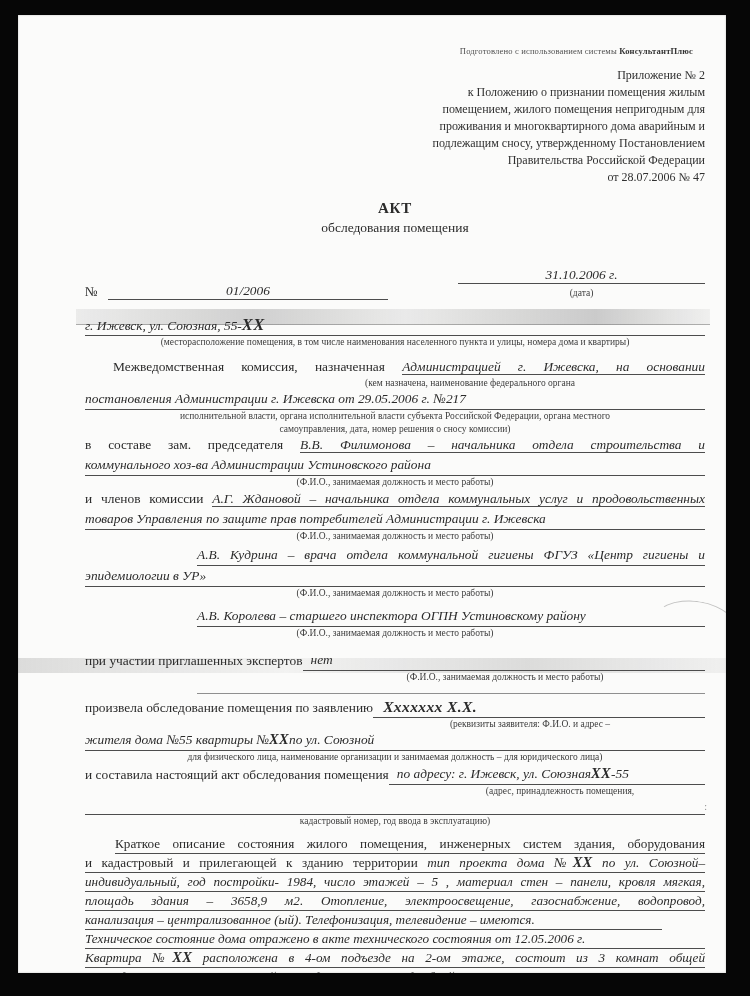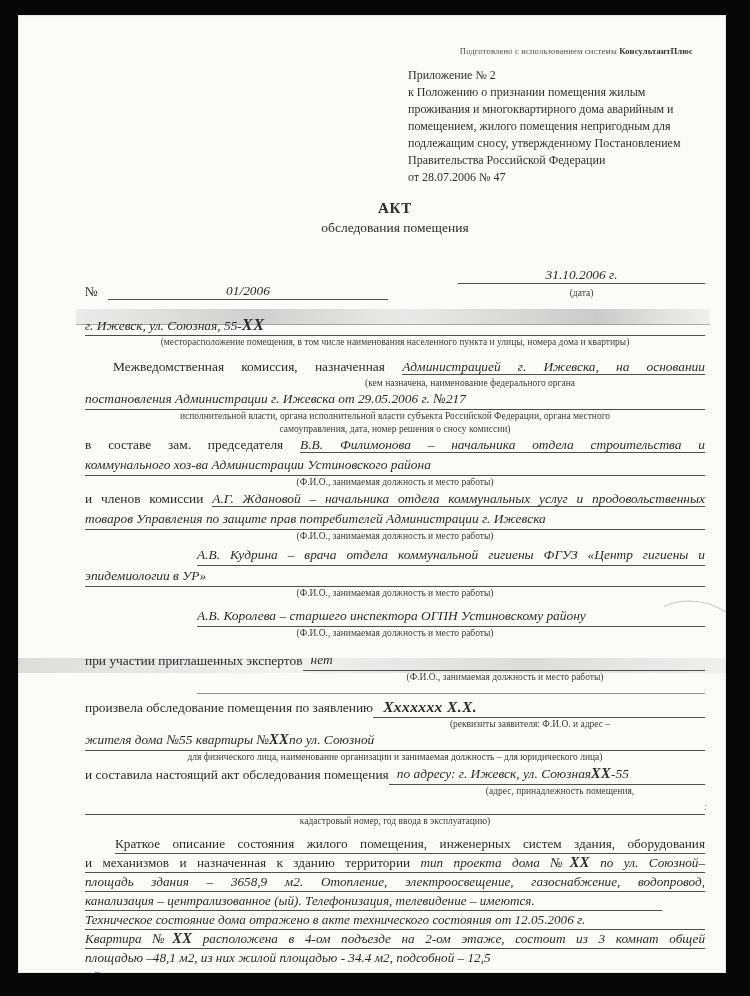--- a/index.html
+++ b/index.html
@@ -32,21 +32,21 @@
   }
   .arc{
     position:absolute;top:586px;right:-14px;width:88px;height:56px;
     border:1.3px solid rgba(150,150,150,.55);
     border-color:rgba(150,150,150,.55) transparent transparent transparent;
     border-radius:50%;transform:rotate(9deg);
   }
   
   .prepared{text-align:right;font-size:8.6px;color:#4f4f4f;margin:16px 12px 0 0;letter-spacing:.15px;}
   .prepared b{color:#353535;}
-  .appendix{margin:11px 0 0 323px;font-size:12px;line-height:17px;color:#303030;}
+  .appendix{margin:11px 0 0 323px;font-size:12px;line-height:17px;color:#303030;text-align:right;}
   .titleblk{margin-top:13px;text-align:center;}
   .t-main{font-weight:bold;font-size:15px;letter-spacing:.8px;line-height:19px;}
   .t-sub{font-size:13.5px;line-height:19px;}
   .bodyline{font-size:13.4px;line-height:20px;}
   .cap{font-size:9.5px;color:#3c3c3c;line-height:12.5px;}
   .center{text-align:center;}
   i,.ital{font-style:italic;}
   .ul{border-bottom:1.4px solid #4d4d4d;}
   .fill{flex:1;border-bottom:1.4px solid #4d4d4d;}
   .flexline{display:flex;align-items:flex-end;}
@@ -94,22 +94,22 @@
     <div class="band2"></div>
     <div class="arc"></div>
 
     <div class="content">
 
       <div class="prepared"><span>Подготовлено с использованием системы </span><b>КонсультантПлюс</b></div>
 
       <div class="appendix">
         <div>Приложение № 2</div>
         <div>к Положению о признании помещения жилым</div>
+        <div>помещением, жилого помещения непригодным для</div>
         <div>проживания и многоквартирного дома аварийным и</div>
-        <div>помещением, жилого помещения непригодным для</div>
         <div>подлежащим сносу, утвержденному Постановлением</div>
         <div>Правительства Российской Федерации</div>
         <div>от 28.07.2006 № 47</div>
       </div>
 
       <div class="titleblk">
         <div class="t-main">АКТ</div>
         <div class="t-sub">обследования помещения</div>
       </div>
 
@@ -168,21 +168,22 @@
         <span class="fill ital nowrap" style="padding-left:8px;"><span>по адресу:  г. Ижевск, ул. Союзная</span><span class="xx2">XX</span><span>-55</span></span>
       </div>
       <div class="cap ml330 center">(адрес, принадлежность помещения,</div>
       <div class="blankline ul">
           <span class="blankmark">:</span>
         </div>
       <div class="cap center">кадастровый номер, год ввода в эксплуатацию)</div>
 
       <div class="descblk">
         <div class="desc desc-first just">Краткое описание состояния жилого помещения, инженерных систем здания, оборудования</div>
-        <div class="desc just"><span>и механизмов и назначенная к зданию территории</span><i> тип проекта дома №</i><span class="xx2">XX</span><i> по ул. Союзной–</i></div>
+        <div class="desc just"><span>и кадастровый и прилегающей к зданию территории</span><i> тип проекта дома №</i><span class="xx2">XX</span><i> по ул. Союзной–</i></div>
+        <div class="desc ital just">индивидуальный, год постройки- 1984, число этажей – 5 , материал стен – панели, кровля мягкая,</div>
         <div class="desc ital just">площадь здания – 3658,9 м2.  Отопление, электроосвещение, газоснабжение, водопровод,</div>
         <div class="desc ital desc-short93">канализация – централизованное (ый). Телефонизация, телевидение – имеются.</div>
         <div class="desc ital">Техническое состояние дома  отражено в акте технического состояния от 12.05.2006 г.</div>
         <div class="desc ital just"><span>Квартира №</span><span class="xx2">XX</span><span> расположена в 4-ом подъезде на 2-ом этаже, состоит из 3 комнат общей</span></div>
         <div class="desc ital desc-short68">площадью –48,1 м2, из них жилой площадью -  34.4 м2, подсобной – 12,5 м2</div>
       </div>
 
     </div>
   </div>
 </div>

